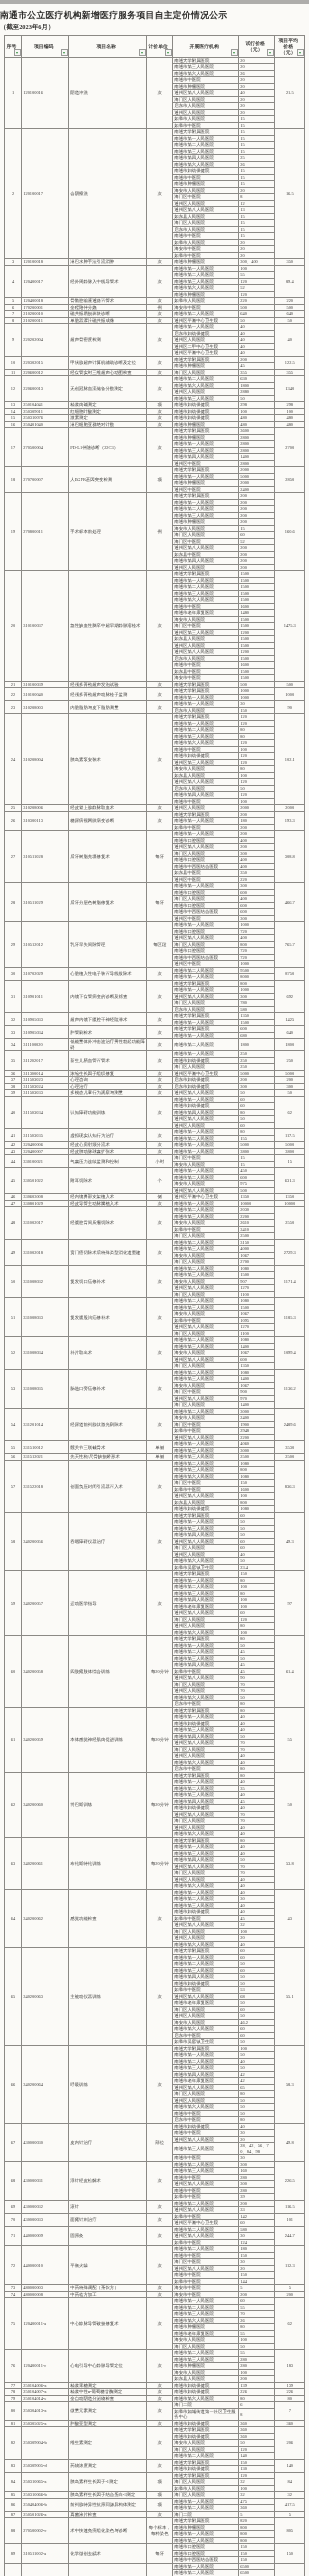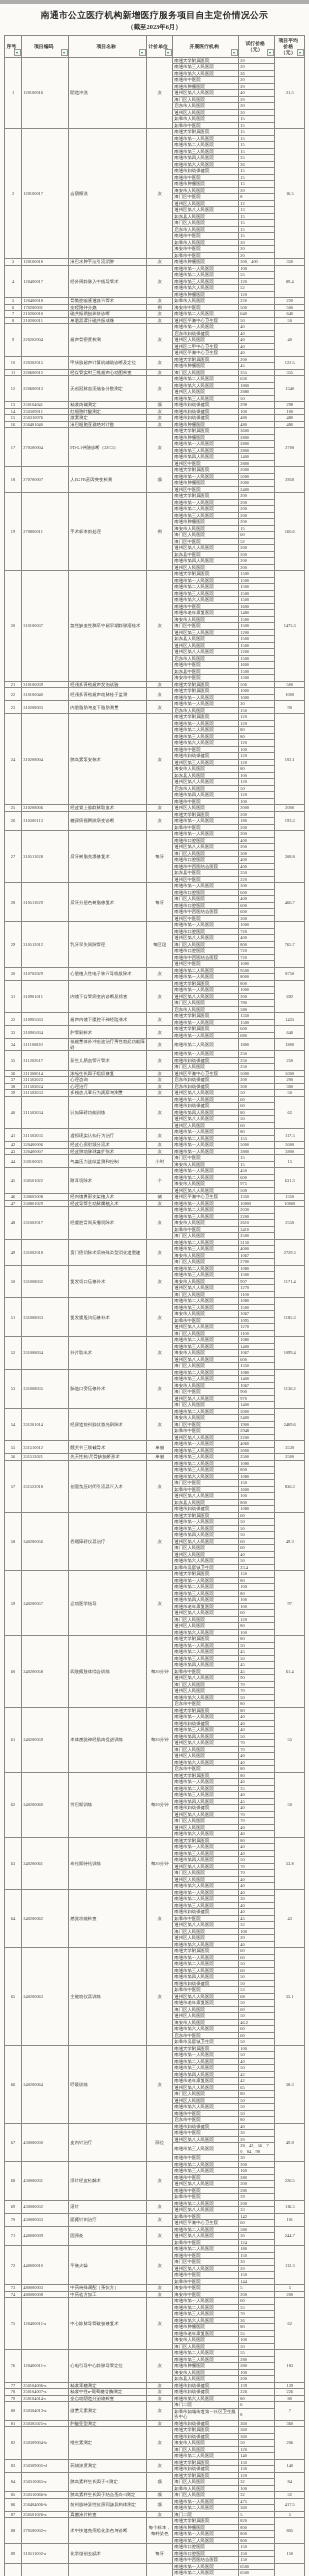--- a/index.html
+++ b/index.html
@@ -1,20 +1,20 @@
 <!DOCTYPE html>
 <html style="font-size:8.2px"><head>
 <meta charset="utf-8">
 <style>
   html,body{margin:0;padding:0;}
   body{background:#e9e8e6;font-family:"Liberation Serif","DejaVu Serif",serif;}
   #page{position:relative;width:309px;height:2841px;margin:0 auto;background:#f6f5f2;overflow:hidden;}
   #top-strip{height:4.1px;background:#aeadab;}
   #sheet{position:absolute;left:0;top:4.1px;width:309px;bottom:0;background:#fbfaf7;}
-  #title-block{text-align:center;padding-top:6.2px;color:#2e2d2b;}
+  #title-block{padding-top:6.2px;color:#2e2d2b;}
   #doc-title{font-size:8.8px;font-weight:bold;letter-spacing:0.3px;line-height:11.3px;}
   #doc-subtitle{font-size:6.4px;font-weight:bold;margin-top:1.5px;line-height:8.2px;}
   table{border-collapse:collapse;table-layout:fixed;width:301px;margin:4.1px auto 0 auto;color:#3c3b39;}
   th,td{border:0.5px solid #8b8985;overflow:hidden;word-break:break-all;}
   th{font-size:4.9px;font-weight:bold;height:20.6px;position:relative;background:#fbfaf7;padding:0 4.1px 0 1px;line-height:5.7px;}
   td{font-size:4.4px;line-height:5.5px;padding:0 1px;}
   .seq-cell,.unit-cell,.avg-cell{text-align:center;}
   .code-cell,.project-name-cell,.hospital-cell,.price-cell{text-align:left;}
   .filter-btn{position:absolute;right:0.5px;bottom:1px;width:4.6px;height:4.6px;background:#f7f7f5;border:0.5px solid #9a9a98;display:inline-block;}
   .filter-btn::after{content:"";position:absolute;left:1px;top:1.5px;width:0;height:0;

